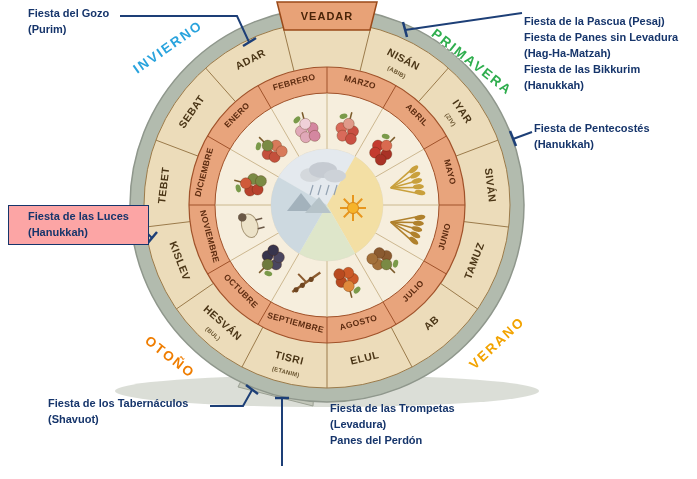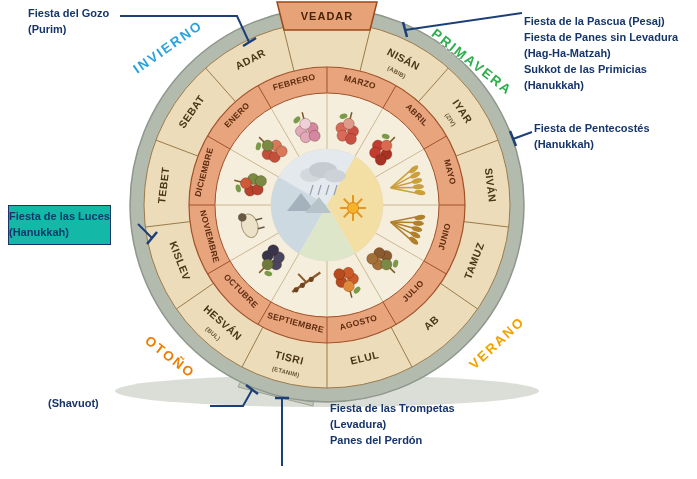--- a/index.html
+++ b/index.html
@@ -7,21 +7,21 @@
          font-family:"Liberation Sans",sans-serif;}
   #wheel-svg{position:absolute;left:0;top:0;}
   .season{position:absolute;font-weight:bold;font-size:13.5px;letter-spacing:2px;
           white-space:nowrap;text-shadow:1px 1px 0 #ffffff;}
   #season-invierno{left:168px;top:47px;transform:translate(-50%,-50%) rotate(-35deg);}
   #season-primavera{left:472px;top:62px;transform:translate(-50%,-50%) rotate(38deg);}
   #season-verano{left:497px;top:343px;transform:translate(-50%,-50%) rotate(-43deg);}
   #season-otono{left:170px;top:357px;transform:translate(-50%,-50%) rotate(38deg);}
   .callout{position:absolute;color:#16356b;font-weight:bold;font-size:11px;line-height:1.45;
            white-space:nowrap;}
-  .callout.boxed{border:1.5px solid #16356b;padding:3px 0;background:#14b8a6;}
+  .callout.boxed{border:1.5px solid #16356b;padding:3px 19px;background:#fca5a5;}
   #co-purim{left:28px;top:6px;}
   #co-pascua{left:524px;top:14px;}
   #co-shavuot{left:534px;top:121px;}
   #co-hanukkah{left:8px;top:205px;}
   #co-sukkot{left:48px;top:396px;}
   #co-shofarim{left:330px;top:401px;}
 </style>
 </head>
 <body>
 
@@ -254,35 +254,36 @@
 
   <div class="callout" id="co-purim">
     <div>Fiesta del Gozo</div>
     <div>(Purim)</div>
   </div>
 
   <div class="callout" id="co-pascua">
     <div>Fiesta de la Pascua (Pesaj)</div>
     <div>Fiesta de Panes sin Levadura</div>
     <div>(Hag-Ha-Matzah)</div>
-    <div>Sukkot de las Primicias</div>
+    <div>Fiesta de las Bikkurim</div>
     <div>(Hanukkah)</div>
   </div>
 
   <div class="callout" id="co-shavuot">
     <div>Fiesta de Pentecostés</div>
     <div>(Hanukkah)</div>
   </div>
 
   <div class="callout boxed" id="co-hanukkah">
     <div>Fiesta de las Luces</div>
     <div>(Hanukkah)</div>
   </div>
 
   <div class="callout" id="co-sukkot">
+    <div>Fiesta de los Tabernáculos</div>
     <div>(Shavuot)</div>
   </div>
 
   <div class="callout" id="co-shofarim">
     <div>Fiesta de las Trompetas</div>
     <div>(Levadura)</div>
     <div>Panes del Perdón</div>
   </div>
 
 </div>

